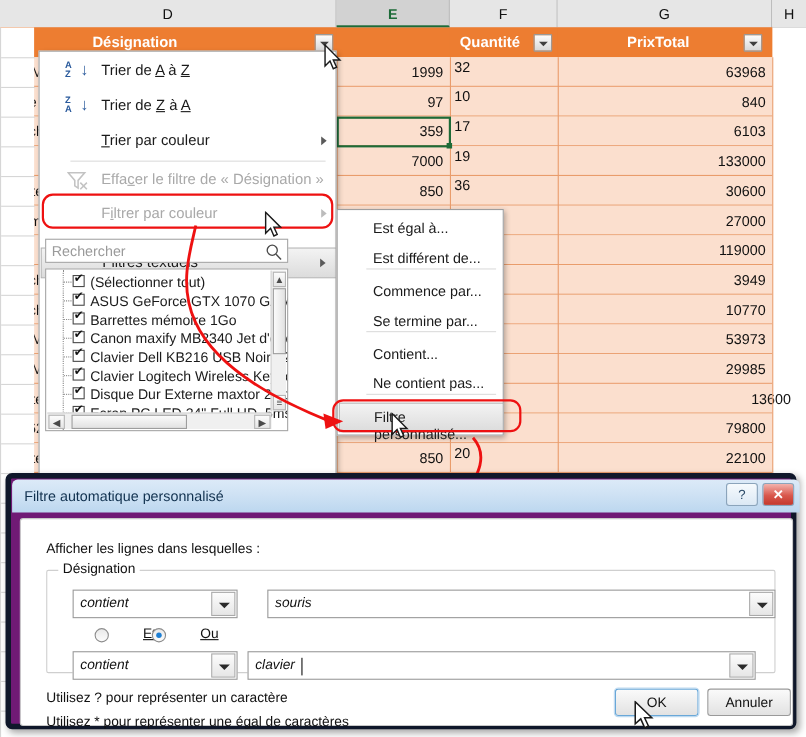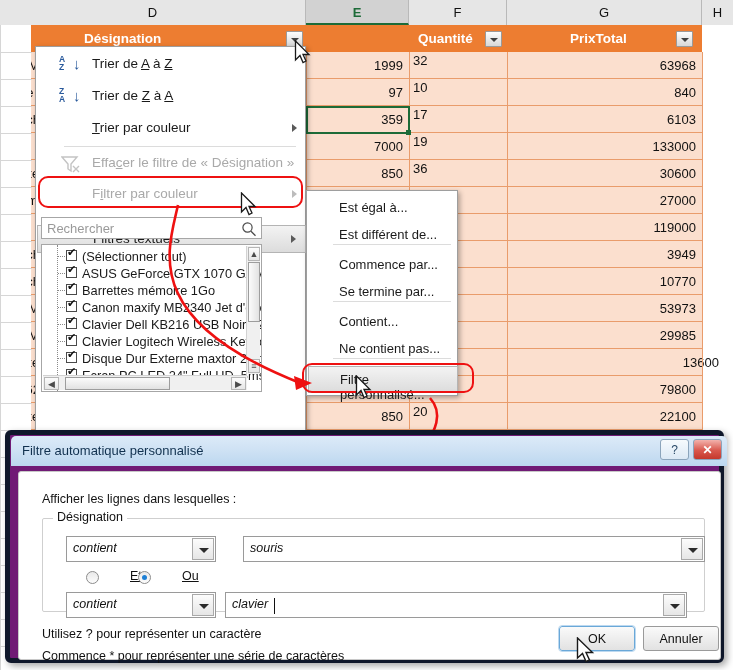--- a/index.html
+++ b/index.html
@@ -493,21 +493,21 @@
         <div class="cmb" style="left:182px;top:73px;width:462px;">
           <span class="v">clavier</span>
           <span class="caret" style="left:48px;top:5px;height:16px;"></span>
           <span class="db">
             <span class="tri"></span>
           </span>
         </div>
       </div>
 
       <div class="c-lbl" style="left:23px;top:155px;">Utilisez ? pour représenter un caractère</div>
-      <div class="c-lbl" style="left:23px;top:177px;">Commence * pour représenter une série de caractères</div>
+      <div class="c-lbl" style="left:23px;top:177px;">Utilisez * pour représenter une égal de caractères</div>
     </div>
 
     <div class="okbtn" style="left:549px;top:191px;">OK</div>
     <div class="cancelbtn" style="left:633px;top:191px;">Annuler</div>
   </div>
 
   <svg class="cursor" style="left:294px;top:40px;" width="20" height="28" viewBox="0 0 20 28">
     <path d="M1.5 1 L1.5 20 L6 15.5 L9 22.5 L12 21 L9 14.5 L15 14.5 Z" fill="#ffffff" stroke="#1a1a1a" stroke-width="1.3"></path>
   </svg>
   <svg class="cursor" style="left:240px;top:192px;" width="20" height="28" viewBox="0 0 20 28">

